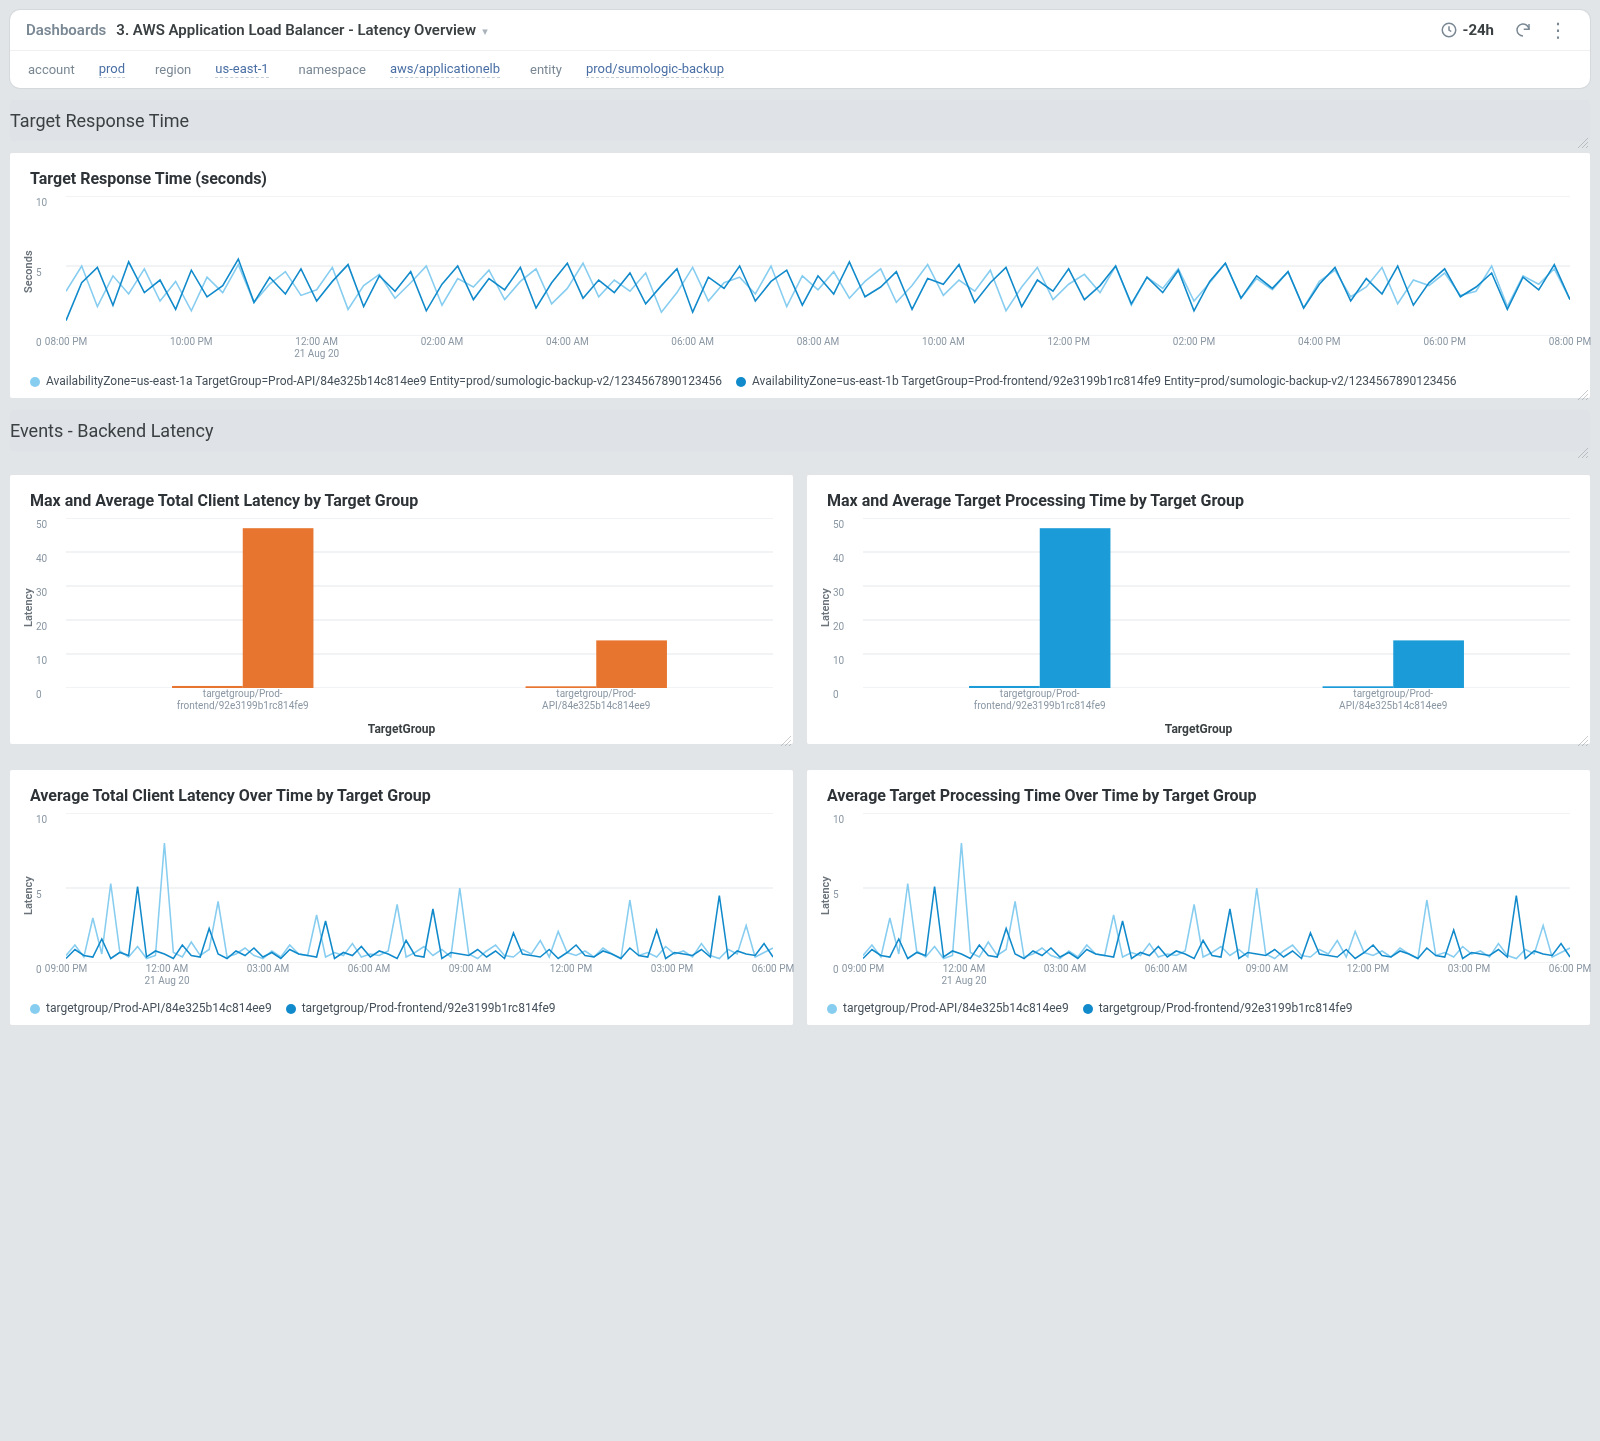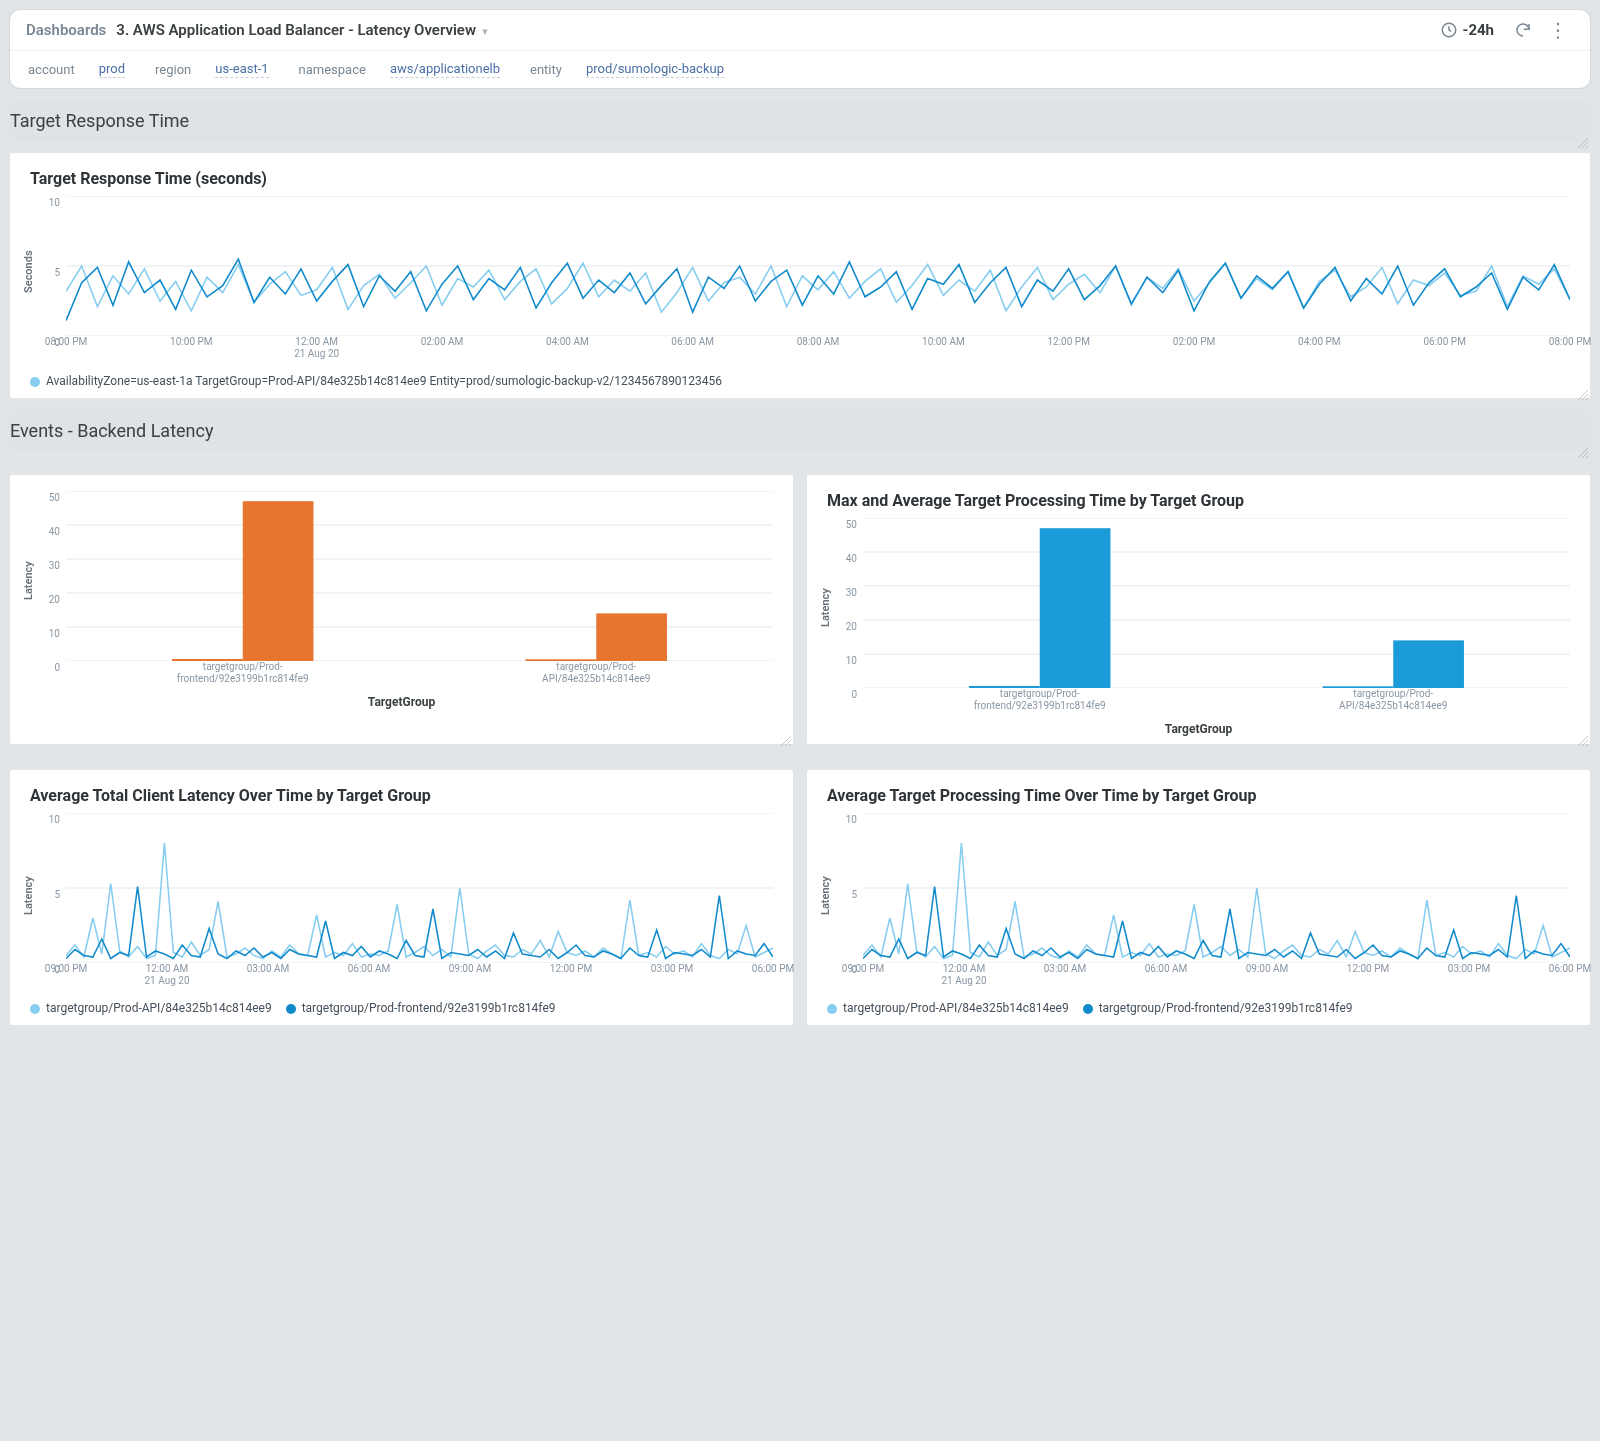--- a/index.html
+++ b/index.html
@@ -27,21 +27,21 @@
   .grid2{display:grid;grid-template-columns:1fr 1fr;gap:14px;margin-top:12px;}
   .chart{position:relative;}
   .ylabel{position:absolute;left:-2px;top:50%;transform:rotate(-90deg) translate(0,-50%);transform-origin:left top;color:#6a727a;font-size:11px;font-weight:600;}
   .xlabel{text-align:center;color:#3b4043;font-size:12px;font-weight:700;margin-top:4px;}
   .xticks{position:relative;height:30px;color:#8a97a3;font-size:10px;}
   .xt{position:absolute;transform:translateX(-50%);text-align:center;line-height:1.15;white-space:pre;}
   .legend{display:flex;flex-wrap:wrap;gap:14px;align-items:center;padding:8px 0 2px 0;font-size:12px;color:#45505a;}
   .swatch{width:10px;height:10px;border-radius:50%;display:inline-block;margin-right:6px;vertical-align:middle;}
   .plot{position:relative;margin-left:36px;}
   .gridline{stroke:#e3e7ea;stroke-width:1;}
-  .ytick{position:absolute;left:-30px;transform:translateY(50%);color:#8a97a3;font-size:10px;text-align:right;width:24px;}
+  .ytick{position:absolute;left:-30px;transform:translateY(50%);color:#8a97a3;font-size:10px;width:24px;}
   .barcat{position:absolute;transform:translateX(-50%);color:#8a97a3;font-size:10px;text-align:center;width:150px;line-height:1.15;white-space:normal;}
 </style>
 </head>
 <body>
 
 <div class="page">
 
   <div class="card">
     <div class="hdr">
       <span class="crumb">Dashboards</span>
@@ -116,36 +116,38 @@
           <div class="xt" style="left:50%">08:00 AM</div>
           <div class="xt" style="left:58.333333333333336%">10:00 AM</div>
           <div class="xt" style="left:66.66666666666666%">12:00 PM</div>
           <div class="xt" style="left:75%">02:00 PM</div>
           <div class="xt" style="left:83.33333333333334%">04:00 PM</div>
           <div class="xt" style="left:91.66666666666666%">06:00 PM</div>
           <div class="xt" style="left:100%">08:00 PM</div>
         </div>
         <div class="legend">
           <span><span class="swatch" style="background:#87cdf0"></span>AvailabilityZone=us-east-1a TargetGroup=Prod-API/84e325b14c814ee9 Entity=prod/sumologic-backup-v2/1234567890123456</span>
+          <span><span class="swatch" style="background:#118acb"></span>AvailabilityZone=us-east-1b TargetGroup=Prod-frontend/92e3199b1rc814fe9 Entity=prod/sumologic-backup-v2/1234567890123456</span>
         </div>
       </div>
     <span class="resize"><svg viewBox="0 0 10 10">
           <path d="M0 10L10 0M4 10L10 4M8 10L10 8" stroke="#6a727a" stroke-width="1"></path>
         </svg></span>
   </div>
 
   <div class="section-title">
     <span>Events - Backend Latency</span>
     <span class="resize"><svg viewBox="0 0 10 10">
           <path d="M0 10L10 0M4 10L10 4M8 10L10 8" stroke="#6a727a" stroke-width="1"></path>
         </svg></span>
   </div>
 
   <div class="grid2">
     <div class="panel">
+      <h3>Max and Average Total Client Latency by Target Group</h3>
       <div class="chart" id="chart-clb">
           <span class="ylabel">Latency</span>
           <div class="plot" style="height:170px;"><div class="ytick" style="bottom:-6px">0</div><div class="ytick" style="bottom:28px">10</div><div class="ytick" style="bottom:62px">20</div><div class="ytick" style="bottom:96px">30</div><div class="ytick" style="bottom:130px">40</div><div class="ytick" style="bottom:164px">50</div><svg width="100%" height="170" viewBox="0 0 727 170" preserveAspectRatio="none">
               <line class="gridline" x1="0" y1="170" x2="727" y2="170"></line>
               <line class="gridline" x1="0" y1="136" x2="727" y2="136"></line>
               <line class="gridline" x1="0" y1="102" x2="727" y2="102"></line>
               <line class="gridline" x1="0" y1="68" x2="727" y2="68"></line>
               <line class="gridline" x1="0" y1="34" x2="727" y2="34"></line>
               <line class="gridline" x1="0" y1="0" x2="727" y2="0"></line>
               <rect x="109.05" y="167.96" width="72.7" height="2.039999999999992" fill="#e7752f"></rect>

